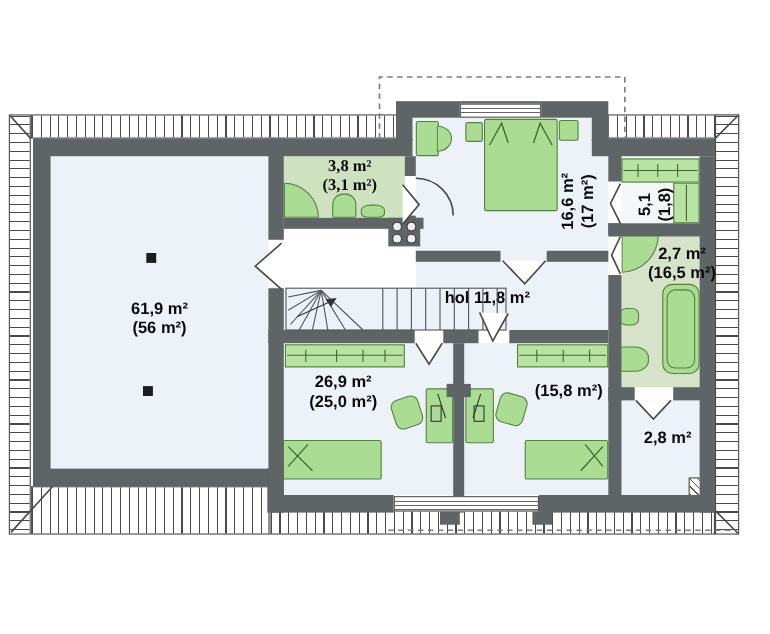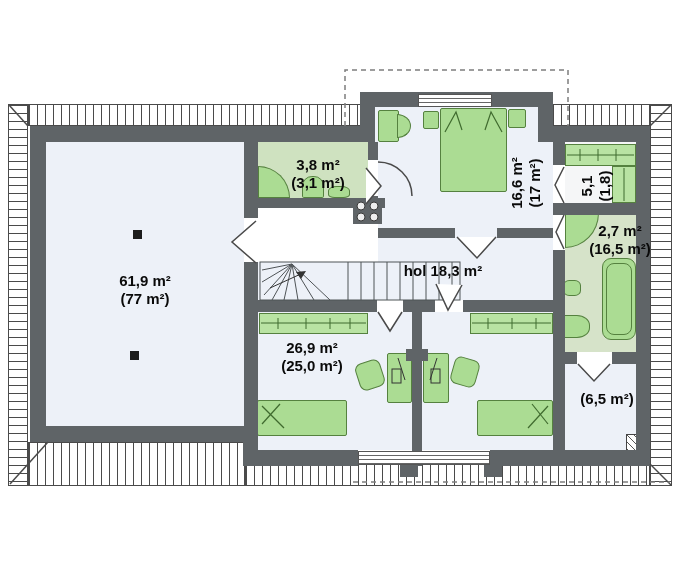--- a/index.html
+++ b/index.html
@@ -112,47 +112,48 @@
   <div class="wall" style="left:406px;top:349px;width:22px;height:12px;"></div>
   <div class="wall" style="left:400px;top:464px;width:18px;height:13px;"></div>
   <div class="wall" style="left:484px;top:464px;width:18px;height:13px;"></div>
   <div class="wall" style="left:353px;top:198px;width:29px;height:26px;"></div>
 
   <div class="window" style="left:418px;top:94px;width:74px;height:13px;"></div>
   <div class="window" style="left:358px;top:451px;width:132px;height:14px;"></div>
 
   <div class="rlabel" style="left:85px;top:272px;width:120px;">
     <div>61,9 m²</div>
-    <div>(77 m²)</div>
-  </div>
-  <div class="rlabel" style="left:268px;top:156px;width:100px;">
+    <div>(56 m²)</div>
+  </div>
+  <div class="rlabel" style="left:268px;top:142px;width:100px;font-family:Liberation Serif, serif;">
     <div>3,8 m²</div>
     <div>(3,1 m²)</div>
   </div>
   <div class="rlabel rot" style="left:488px;top:163px;width:80px;height:40px;">
     <div>16,6 m²</div>
     <div>(17 m²)</div>
   </div>
   <div class="rlabel rot" style="left:572px;top:167px;width:50px;height:38px;">
     <div>5,1</div>
     <div>(1,8)</div>
   </div>
   <div class="rlabel" style="left:578px;top:222px;width:84px;">
     <div>2,7 m²</div>
     <div>(16,5 m²)</div>
   </div>
-  <div class="rlabel" style="left:383px;top:262px;width:120px;">hol 18,3 m²</div>
+  <div class="rlabel" style="left:383px;top:262px;width:120px;">hol 11,8 m²</div>
   <div class="rlabel" style="left:252px;top:339px;width:120px;">
     <div>26,9 m²</div>
     <div>(25,0 m²)</div>
   </div>
   <div class="rlabel" style="left:457px;top:347px;width:120px;">
+    <div>(15,8 m²)</div>
   </div>
   <div class="rlabel" style="left:547px;top:390px;width:120px;">
-    <div>(6,5 m²)</div>
+    <div>2,8 m²</div>
   </div>
 
   <svg class="overlay" width="700" height="576" viewBox="0 0 700 576">
 
     <g stroke="#4a4a4a" stroke-width="1.5">
       <line x1="28" y1="126" x2="9" y2="105"></line>
       <line x1="650" y1="126" x2="671" y2="105"></line>
       <line x1="48" y1="442" x2="10" y2="484"></line>
       <line x1="650" y1="464" x2="671" y2="485"></line>
     </g>

